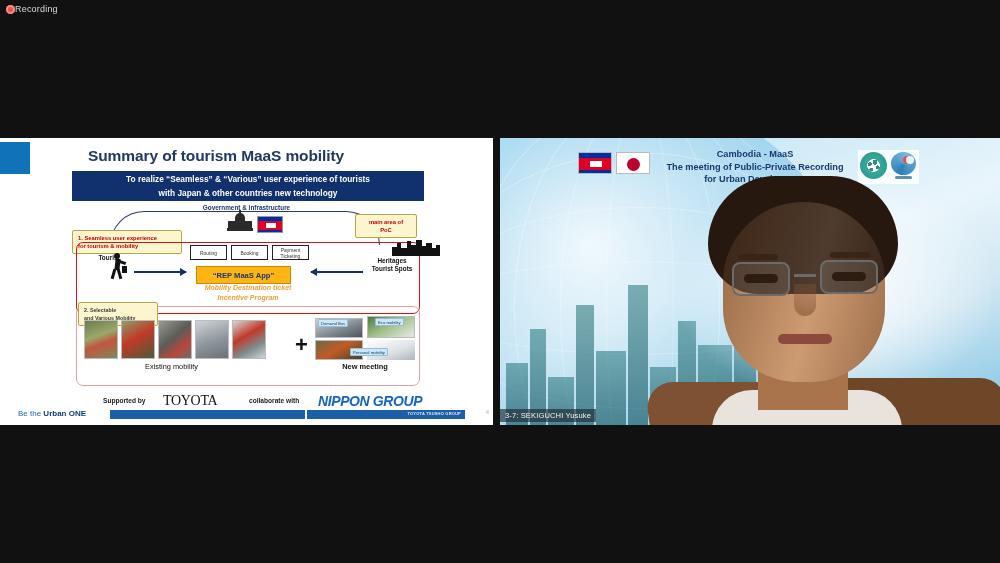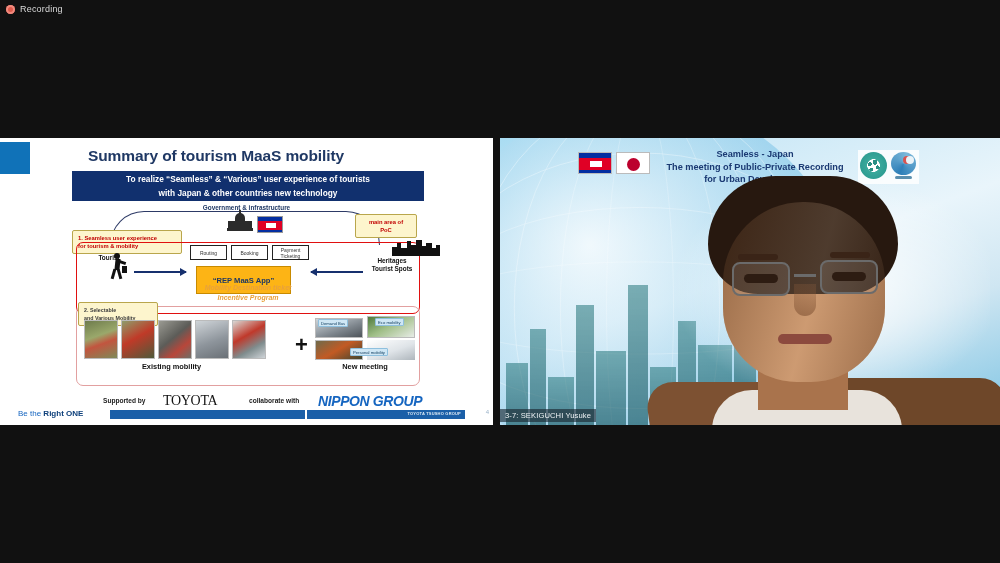--- a/index.html
+++ b/index.html
@@ -6,21 +6,21 @@
   html, body {
     width: 1000px; height: 563px;
     background: #111111;
     font-family: "Liberation Sans", sans-serif;
     overflow: hidden;
   }
   #app { position: relative; width: 1000px; height: 563px; background: #111111; }
 
   
   .rec-bar { position: absolute; left: 0; top: 0; width: 1000px; height: 20px; }
-  .rec-wrap { position: absolute; left: 6px; top: 4px; display: flex; align-items: center; gap: 5px; }
+  .rec-wrap { position: absolute; left: 6px; top: 4px; display: flex; align-items: center; }
   .rec-dot { width: 9px; height: 9px; border-radius: 50%; background: #e05a4c; box-shadow: inset 0 0 0 2px #f08a7e; }
   .rec-label { color: #d9d9d9; font-size: 9px; letter-spacing: .2px; }
 
   
   .stage { position: absolute; left: 0; top: 138px; width: 1000px; height: 288px; }
 
   
   .slide {
     position: absolute; left: 0; top: 0; width: 493px; height: 287px;
     background: #ffffff; overflow: hidden;
@@ -79,42 +79,42 @@
   .person .bag { position: absolute; left: 13px; top: 13px; width: 5px; height: 7px; background: #111; }
   .tourist-label { font-size: 6.4px; font-weight: bold; color: #111; margin-top: 1px; }
 
   .svc-row { position: absolute; left: 190px; top: 107px; display: flex; gap: 4px; }
   .svc {
     width: 37px; height: 15px; border: 1px solid #222; background: #fff;
     font-size: 5px; color: #333; display: flex; align-items: center; justify-content: center;
     text-align: center; line-height: 6px;
   }
   .app-chip {
-    position: absolute; left: 196px; top: 128px; width: 95px; height: 28px;
+    position: absolute; left: 196px; top: 128px; width: 95px; height: 18px;
     background: #fdb415; border: 1px solid #c88a00;
     color: #1f3864; font-size: 7.6px; font-weight: bold;
     display: flex; align-items: center; justify-content: center;
   }
   .app-sub { position: absolute; left: 168px; top: 145px; width: 160px; text-align: center;
     color: #e8a13c; font-size: 7px; font-style: italic; font-weight: bold; line-height: 10px; }
 
   .arrow-r { position: absolute; left: 134px; top: 133px; width: 52px; height: 2px; background: #16306e; }
   .arrow-r::after { content: ""; position: absolute; right: -1px; top: -3px; border-left: 7px solid #16306e; border-top: 4px solid transparent; border-bottom: 4px solid transparent; }
   .arrow-l { position: absolute; left: 311px; top: 133px; width: 52px; height: 2px; background: #16306e; }
   .arrow-l::after { content: ""; position: absolute; left: -1px; top: -3px; border-right: 7px solid #16306e; border-top: 4px solid transparent; border-bottom: 4px solid transparent; }
 
   .heritage { position: absolute; left: 363px; top: 118px; width: 58px; text-align: center; }
   .skyline { width: 48px; height: 17px; margin: 0 auto; position: relative; }
   .skyline i { position: absolute; bottom: 0; background: #111; display: block; }
   .heritage-label { font-size: 6.4px; font-weight: bold; color: #111; line-height: 8px; margin-top: 1px; }
 
   .mob-row { position: absolute; left: 84px; top: 182px; display: flex; gap: 3px; }
   .photo { width: 34px; height: 39px; border: .5px solid #bbb; position: relative; overflow: hidden; }
   .plus { position: absolute; left: 295px; top: 196px; font-size: 22px; font-weight: bold; color: #111; line-height: 1; }
-  .exist-label { position: absolute; left: 84px; top: 224px; width: 175px; text-align: center; font-size: 7.4px; font-weight: bold; color: #111; }
+  .exist-label { position: absolute; left: 84px; top: 224px; width: 175px; text-align: center; font-size: 7.4px; font-weight: normal; color: #111; }
   .new-label { position: absolute; left: 315px; top: 224px; width: 100px; text-align: center; font-size: 7.4px; font-weight: bold; color: #111; }
 
   .new-grid { position: absolute; left: 315px; top: 178px; width: 100px; height: 44px; }
   .np { position: absolute; border: .5px solid #bbb; overflow: hidden; }
   .np-tag {
     position: absolute; font-size: 4.2px; color: #0d3a5c; background: #cfe7f5;
     border: .4px solid #8fc0de; padding: .5px 2px; border-radius: 1px; white-space: nowrap;
   }
 
   .slide-footer { position: absolute; left: 0; bottom: 0; width: 493px; height: 32px; }
@@ -313,21 +313,21 @@
 
       <div class="exist-label">Existing mobility</div>
       <div class="new-label">New meeting</div>
 
       <div class="slide-footer">
         <span class="f-supported">Supported by</span>
         <span class="f-jetro">TOYOTA</span>
         <span class="f-collab">collaborate with</span>
         <span class="f-koei">NIPPON GROUP</span>
         <span class="f-right">
-          <span>Be the </span><b>Right ONE</b>
+          <span>Be the </span><b>Urban ONE</b>
         </span>
         <span class="f-bar">
           <i class="f-bar-break"></i>
           <span class="f-group">TOYOTA TSUSHO GROUP</span>
         </span>
         <span class="f-page">4</span>
       </div>
     </div>
 
     <div class="video">
@@ -361,21 +361,21 @@
         <span class="vb-flags">
           <span class="vb-kh">
               <i class="band"></i>
               <i class="temple"></i>
             </span>
           <span class="vb-jp">
               <i class="sun"></i>
             </span>
         </span>
         <div class="vb-text">
-          <div>Seamless - Japan</div>
+          <div>Cambodia - MaaS</div>
           <div>The meeting of  Public-Private Recording</div>
           <div class="vb-line3">for Urban Development</div>
         </div>
         <span class="vb-logos">
           <span class="logo-a"></span>
           <span class="logo-b">
             <i class="cup"></i>
               <i class="moon"></i>
               <i class="base"></i>
           </span>

